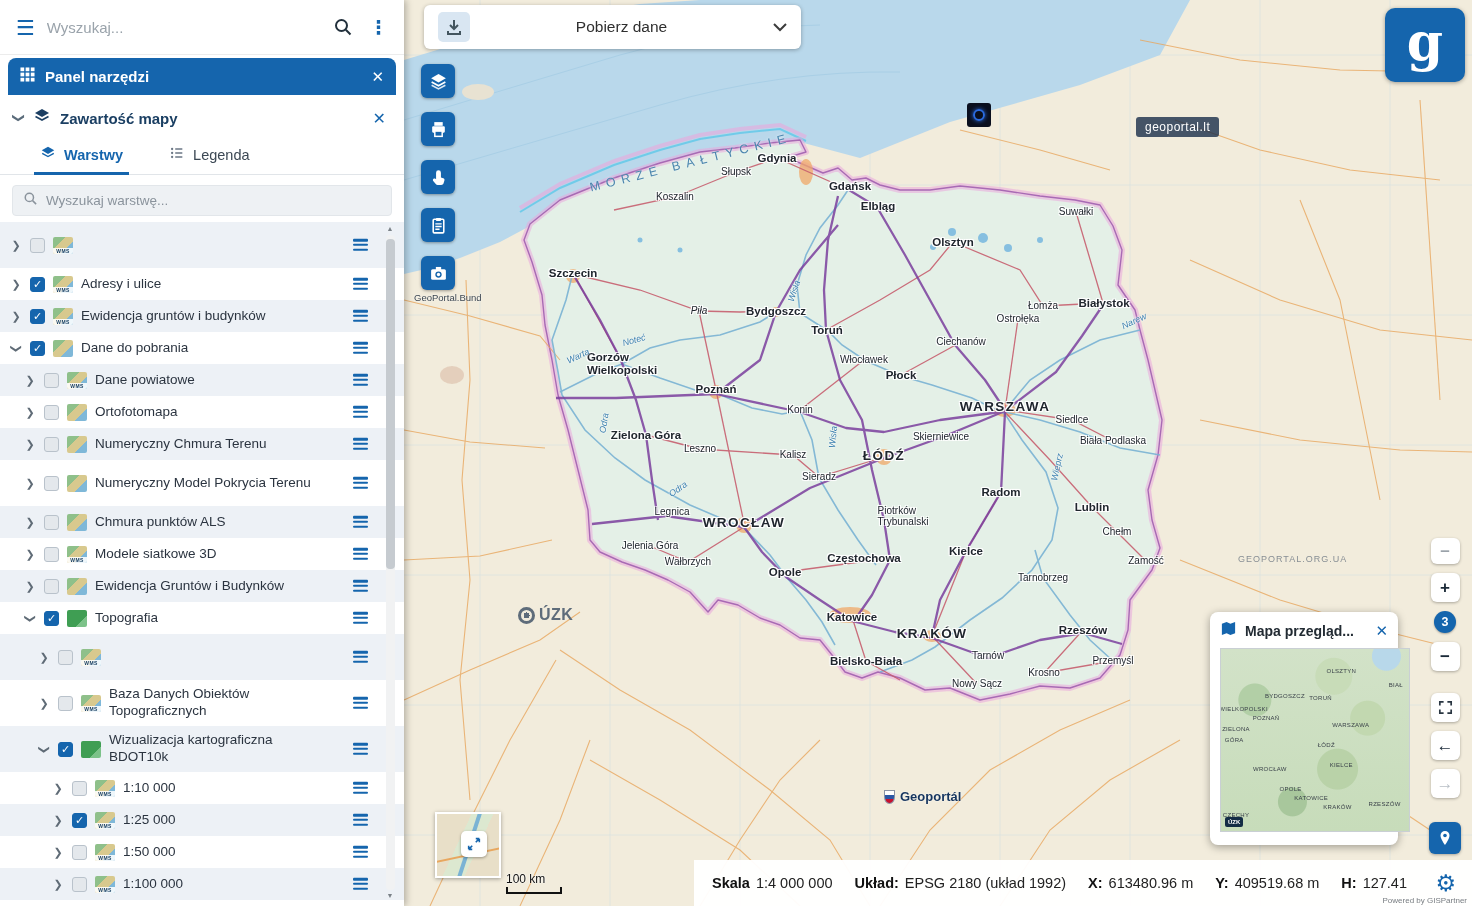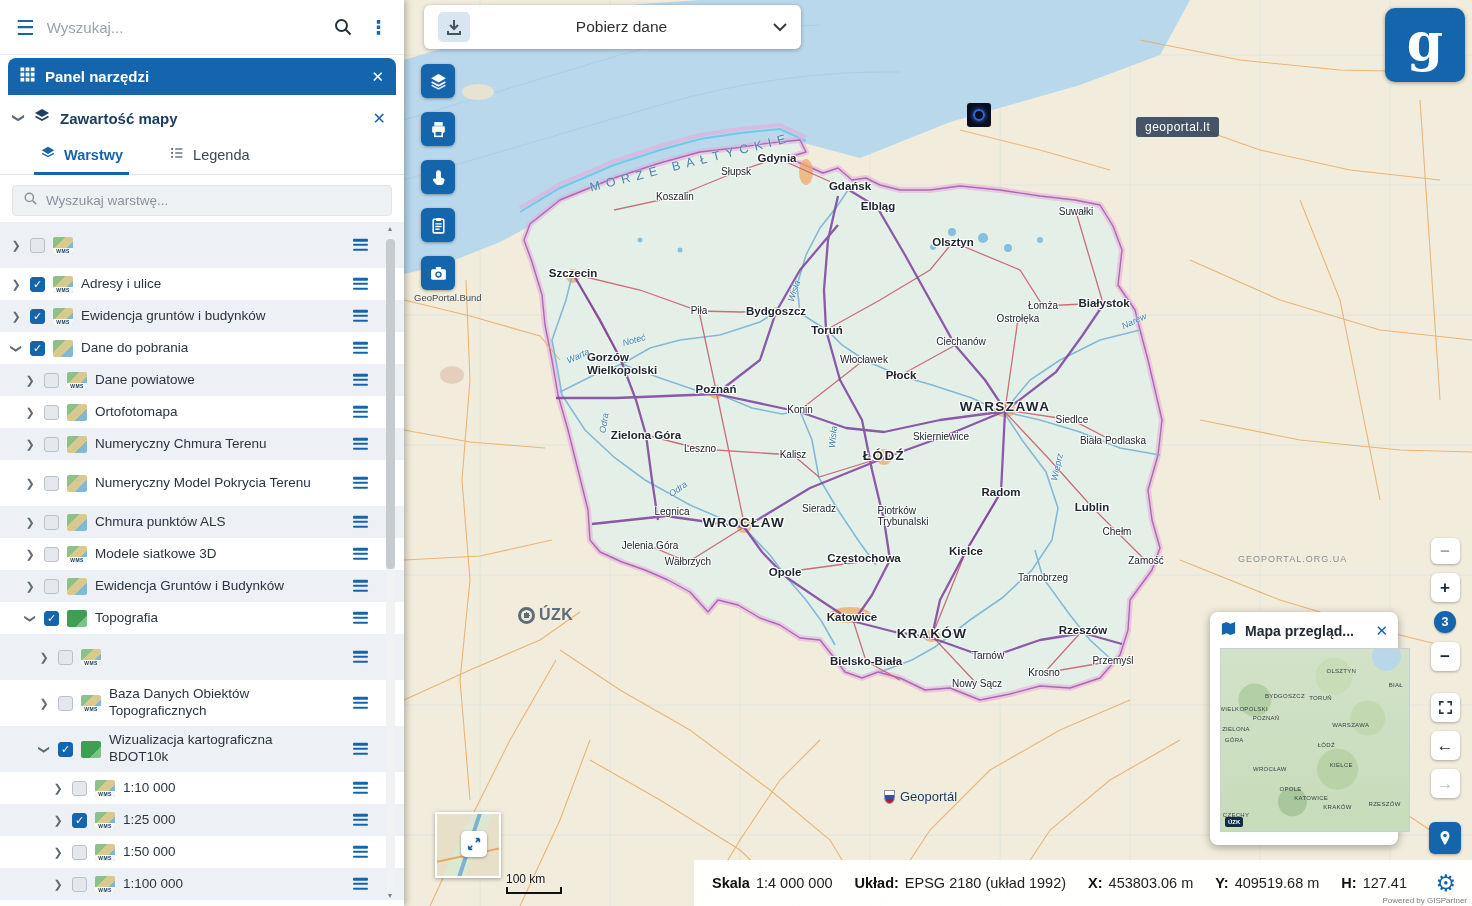--- a/index.html
+++ b/index.html
@@ -18,21 +18,21 @@
   .city.sm{font-size:10px}
   .river{position:absolute;color:#3a7fae;font-size:9px;font-style:italic;text-shadow:0 0 2px #fff,0 0 2px #fff;pointer-events:none}
   #sea-label{position:absolute;left:586px;top:148px;width:270px;transform:rotate(-14deg);color:#4a85ad;
     font-size:12.5px;letter-spacing:6px;text-shadow:0 0 3px #eaf4fa;pointer-events:none}
   .wm{position:absolute;pointer-events:none}
   #wm-bund{left:414px;top:292px;font-size:9.5px;color:#3c4650;text-shadow:0 0 2px #fff}
   #wm-uzk{left:518px;top:606px;display:flex;align-items:center;gap:4px;color:#5e6c7a;font-weight:bold;font-size:16px;letter-spacing:.5px}
   .uzk-emblem{width:17px;height:17px;border:3px solid #5e6c7a;border-radius:50%;background:radial-gradient(circle,#5e6c7a 0 3px,transparent 3px)}
   #wm-lt{left:1136px;top:117px;background:rgba(21,41,70,.78);color:#fff;font-size:12px;padding:3px 9px;border-radius:3px;letter-spacing:.5px}
   #wm-ua{left:1238px;top:554px;font-size:9px;color:#878e94;letter-spacing:1px}
-  #wm-sk{left:884px;top:789px;display:flex;align-items:center;gap:5px;font-size:13px;font-weight:normal;color:#16355e;text-shadow:0 0 2px #fff}
+  #wm-sk{left:884px;top:789px;display:flex;align-items:center;gap:5px;font-size:13px;font-weight:bold;color:#16355e;text-shadow:0 0 2px #fff}
   .sk-shield{width:11px;height:14px;border:1px solid #8a93a5;border-radius:0 0 50% 50%;
     background:linear-gradient(180deg,#fff 0 34%,#2b56a4 34% 67%,#c8102e 67%)}
   #map-stamp{position:absolute;left:967px;top:103px;width:24px;height:24px;background:#0a0f1e;border-radius:3px;
     display:flex;align-items:center;justify-content:center}
   #map-stamp i{display:block;width:12px;height:12px;border-radius:50%;border:2px solid #2a6adf;box-shadow:0 0 4px #2a6adf}
 
   
   #left-panel{position:absolute;left:0;top:0;width:404px;height:906px;background:#fff;box-shadow:2px 0 7px rgba(0,0,0,.28)}
   #top-search{height:55px;display:flex;align-items:center;padding:0 12px 0 16px;gap:12px;border-bottom:1px solid #ececec}
   #top-search .burger{font-size:21px;color:#1565ad;line-height:1}
@@ -288,32 +288,32 @@
       <span class="city md" style="left: 1092px; top: 507px;">Lublin</span>
       <span class="city md" style="left: 966px; top: 551px;">Kielce</span>
       <span class="city md" style="left: 864px; top: 558px;">Częstochowa</span>
       <span class="city md" style="left: 785px; top: 572px;">Opole</span>
       <span class="city md" style="left: 852px; top: 617px;">Katowice</span>
       <span class="city md" style="left: 1083px; top: 630px;">Rzeszów</span>
       <span class="city md" style="left: 866px; top: 661px;">Bielsko-Biała</span>
       <span class="city sm" style="left: 736px; top: 172px;">Słupsk</span>
       <span class="city sm" style="left: 675px; top: 197px;">Koszalin</span>
       <span class="city sm" style="left: 1076px; top: 212px;">Suwałki</span>
-      <span class="city sm" style="left: 699px; top: 311px;">Piła</span>
+      <span class="city sm" style="left: 699px; top: 311px; font-style: italic;">Piła</span>
       <span class="city sm" style="left: 1043px; top: 306px;">Łomża</span>
       <span class="city sm" style="left: 1018px; top: 319px;">Ostrołęka</span>
       <span class="city sm" style="left: 961px; top: 342px;">Ciechanów</span>
       <span class="city sm" style="left: 864px; top: 360px;">Włocławek</span>
       <span class="city sm" style="left: 800px; top: 410px;">Konin</span>
       <span class="city sm" style="left: 1072px; top: 420px;">Siedlce</span>
       <span class="city sm" style="left: 941px; top: 437px;">Skierniewice</span>
       <span class="city sm" style="left: 1113px; top: 441px;">Biała Podlaska</span>
       <span class="city sm" style="left: 700px; top: 449px;">Leszno</span>
       <span class="city sm" style="left: 793px; top: 455px;">Kalisz</span>
-      <span class="city sm" style="left: 819px; top: 477px; margin-top: 32px;">Sieradz</span>
+      <span class="city sm" style="left: 819px; top: 477px;">Sieradz</span>
       <span class="city sm" style="left: 666px; top: 512px; padding-left: 12px;">Legnica</span>
       <span class="city sm" style="left: 903px; top: 516px;">Piotrków
 Trybunalski</span>
       <span class="city sm" style="left: 650px; top: 546px;">Jelenia Góra</span>
       <span class="city sm" style="left: 688px; top: 562px;">Wałbrzych</span>
       <span class="city sm" style="left: 1117px; top: 532px;">Chełm</span>
       <span class="city sm" style="left: 1146px; top: 561px;">Zamość</span>
       <span class="city sm" style="left: 1043px; top: 578px;">Tarnobrzeg</span>
       <span class="city sm" style="left: 988px; top: 656px;">Tarnów</span>
       <span class="city sm" style="left: 1113px; top: 661px;">Przemyśl</span>
@@ -456,21 +456,21 @@
         <span class="mm-label" style="left: 48%; top: 82%;">KATOWICE</span>
         <span class="mm-label" style="left: 62%; top: 87%;">KRAKÓW</span>
         <span class="mm-label" style="left: 87%; top: 85%;">RZESZÓW</span>
         <span class="mm-label" style="left: 8%; top: 91%;">CZECHY</span>
       </div>
   </div>
 
   <div id="status-bar">
     <span class="sb-item"><b>Skala</b><span>1:4 000 000</span></span>
     <span class="sb-item"><b>Układ:</b><span>EPSG 2180 (układ 1992)</span></span>
-    <span class="sb-item"><b>X:</b><span>453803.06 m</span></span>
+    <span class="sb-item"><b>X:</b><span>613480.96 m</span></span>
     <span class="sb-item"><b>Y:</b><span>409519.68 m</span></span>
     <span class="sb-item"><b>H:</b><span>127.41</span></span>
     <span class="gear">⚙</span>
   </div>
   <div id="powered">Powered by GISPartner</div>
 
   <div id="mini-locator">
       <div class="riv"></div>
       <div class="rd"></div>
     </div>

